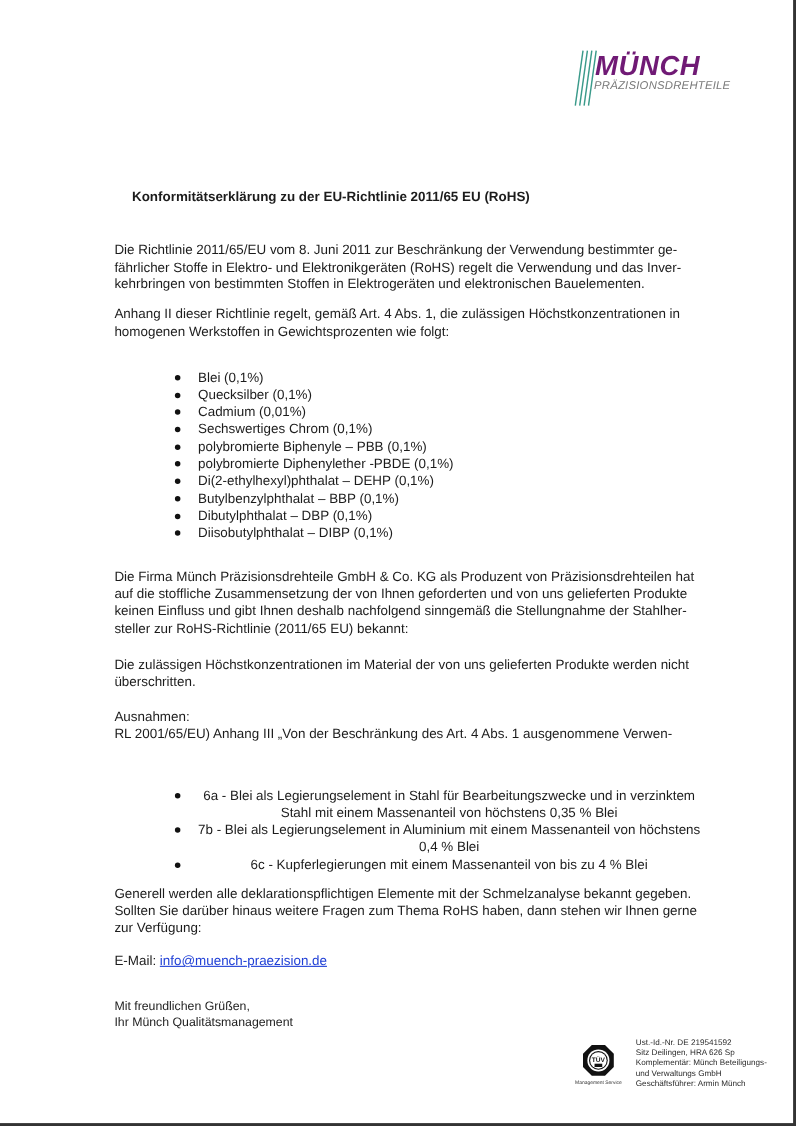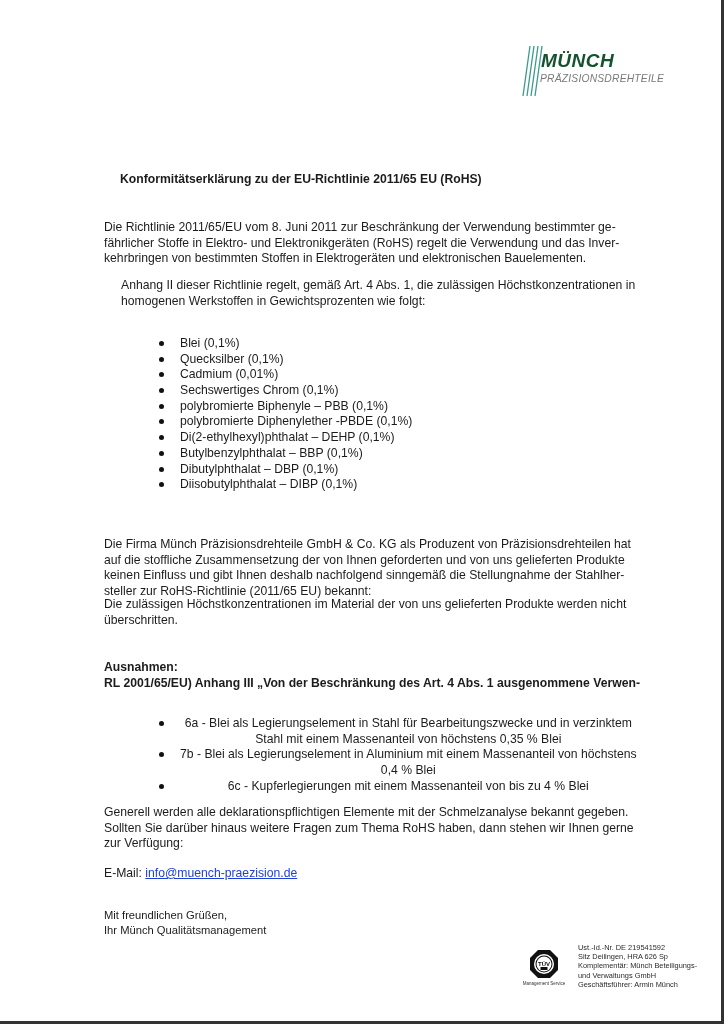--- a/index.html
+++ b/index.html
@@ -37,23 +37,23 @@
     left: 0; top: 0;
     width: 22px; height: 54px;
   }
   .logo-name {
     position: absolute;
     left: 20px;
     top: 4px;
     font-family: "Liberation Sans", sans-serif;
     font-weight: bold;
     font-style: italic;
-    font-size: 19px;
+    font-size: 25px;
     letter-spacing: 0.5px;
-    color: #14532d;
+    color: #701a75;
     line-height: 25px;
   }
   .logo-sub {
     position: absolute;
     left: 19px;
     top: 29px;
     font-family: "Liberation Sans", sans-serif;
     font-style: italic;
     font-size: 10.3px;
     letter-spacing: 0.2px;
@@ -175,21 +175,21 @@
 
   <div class="content">
     <p class="title">Konformitätserklärung zu der EU-Richtlinie 2011/65 EU (RoHS)</p>
 
     <p class="para" style="top:48px;">
       <span class="line">Die Richtlinie 2011/65/EU vom 8. Juni 2011 zur Beschränkung der Verwendung bestimmter ge-</span>
       <span class="line">fährlicher Stoffe in Elektro- und Elektronikgeräten (RoHS) regelt die Verwendung und das Inver-</span>
       <span class="line">kehrbringen von bestimmten Stoffen in Elektrogeräten und elektronischen Bauelementen.</span>
     </p>
 
-    <p class="para" style="top:106px;margin-left:17px;">
+    <p class="para" style="top:106px;">
       <span class="line">Anhang II dieser Richtlinie regelt, gemäß Art. 4 Abs. 1, die zulässigen Höchstkonzentrationen in</span>
       <span class="line">homogenen Werkstoffen in Gewichtsprozenten wie folgt:</span>
     </p>
 
     <ul class="bullets chem" style="top:152px;">
       <li>
           <span class="dot"></span>
           <span class="txt">Blei (0,1%)</span>
         </li>
       <li>
@@ -223,33 +223,33 @@
       <li>
           <span class="dot"></span>
           <span class="txt">Dibutylphthalat – DBP (0,1%)</span>
         </li>
       <li>
           <span class="dot"></span>
           <span class="txt">Diisobutylphthalat – DIBP (0,1%)</span>
         </li>
     </ul>
 
-    <p class="para" style="top:345px;margin-top:20px;">
+    <p class="para" style="top:345px;">
       <span class="line">Die Firma Münch Präzisionsdrehteile GmbH &amp; Co. KG als Produzent von Präzisionsdrehteilen hat</span>
       <span class="line">auf die stoffliche Zusammensetzung der von Ihnen geforderten und von uns gelieferten Produkte</span>
       <span class="line">keinen Einfluss und gibt Ihnen deshalb nachfolgend sinngemäß die Stellungnahme der Stahlher-</span>
       <span class="line">steller zur RoHS-Richtlinie (2011/65 EU) bekannt:</span>
     </p>
 
     <p class="para" style="top:425px;">
       <span class="line">Die zulässigen Höchstkonzentrationen im Material der von uns gelieferten Produkte werden nicht</span>
       <span class="line">überschritten.</span>
     </p>
 
-    <p class="para" style="top:488px;font-weight:bold;">
+    <p class="para" style="top:472px;">
       <span class="line">Ausnahmen:</span>
       <span class="line">RL 2001/65/EU) Anhang III „Von der Beschränkung des Art. 4 Abs. 1 ausgenommene Verwen-</span>
     </p>
 
     <ul class="bullets ex" style="top:532px;">
       <li>
         <span class="dot"></span>
         <span class="txt">
           <span class="line">6a - Blei als Legierungselement in Stahl für Bearbeitungszwecke und in verzinktem</span>
           <span class="line">Stahl mit einem Massenanteil von höchstens 0,35 % Blei</span>

